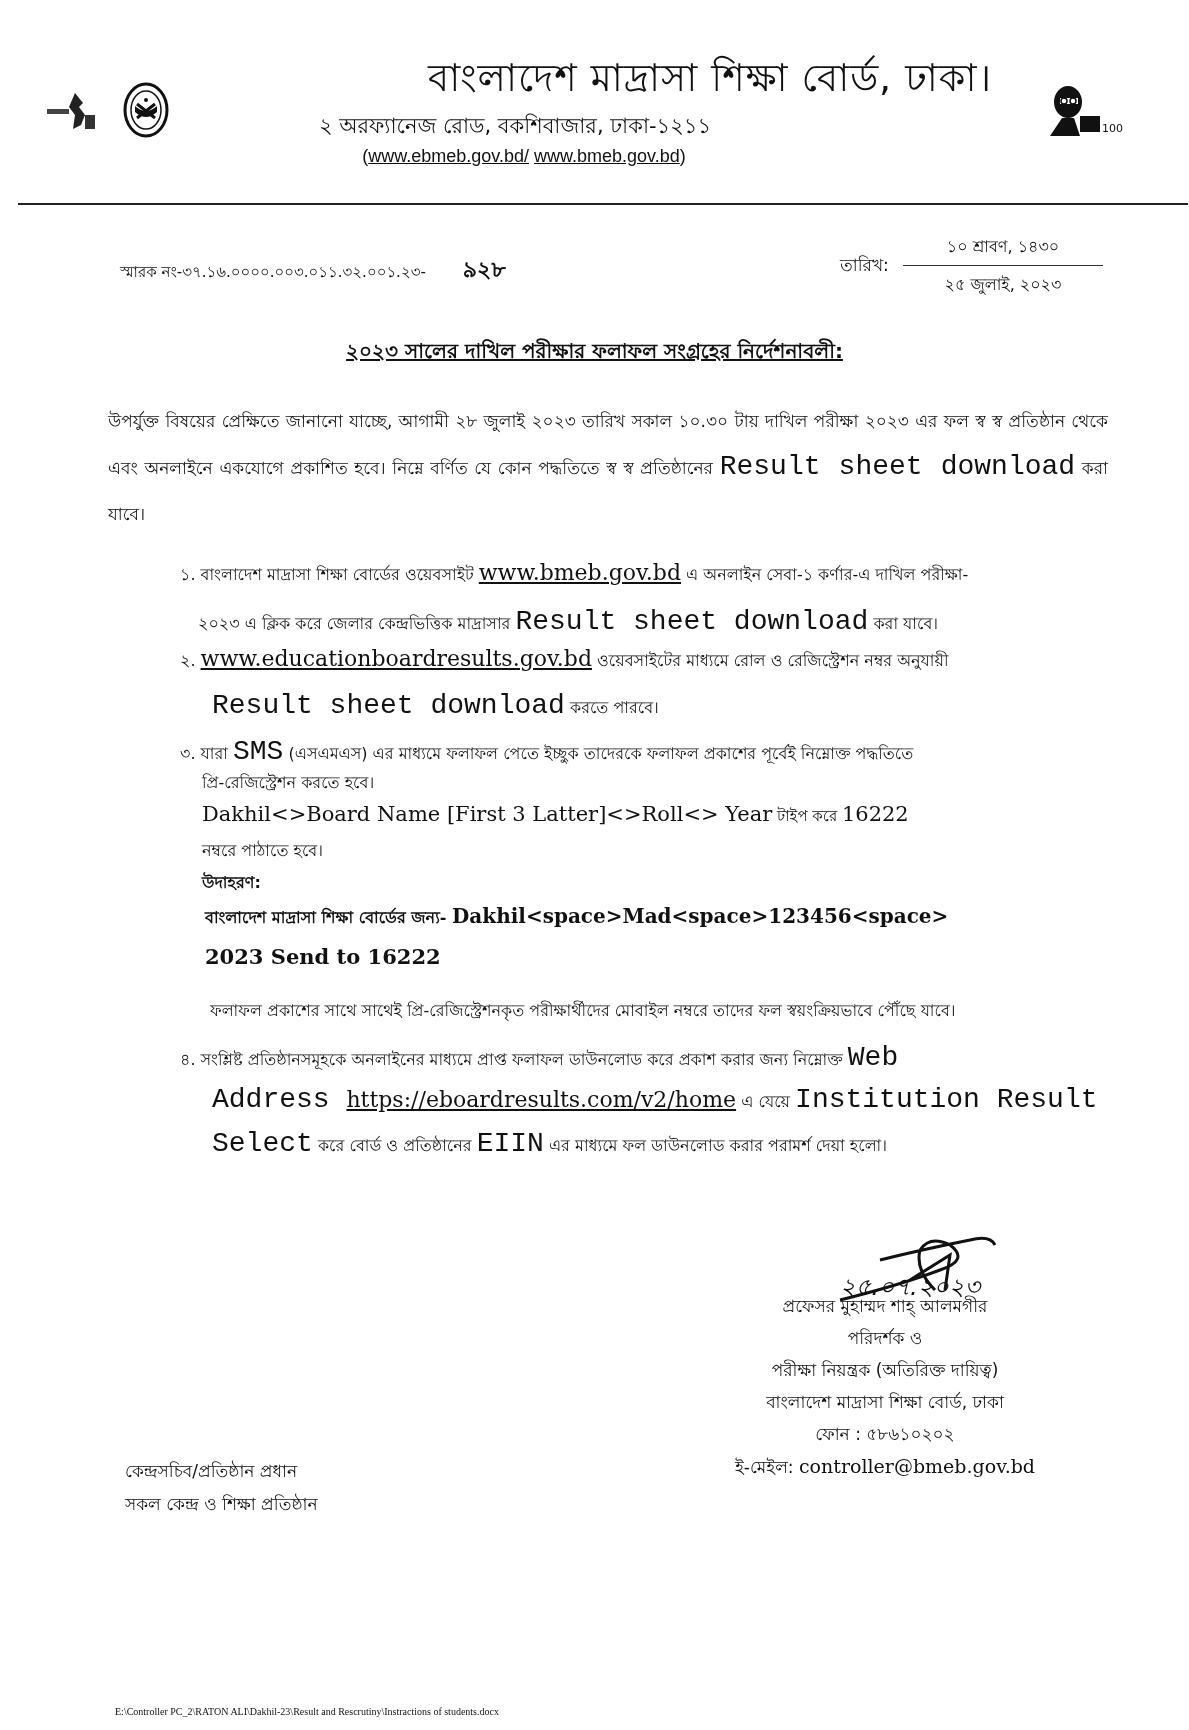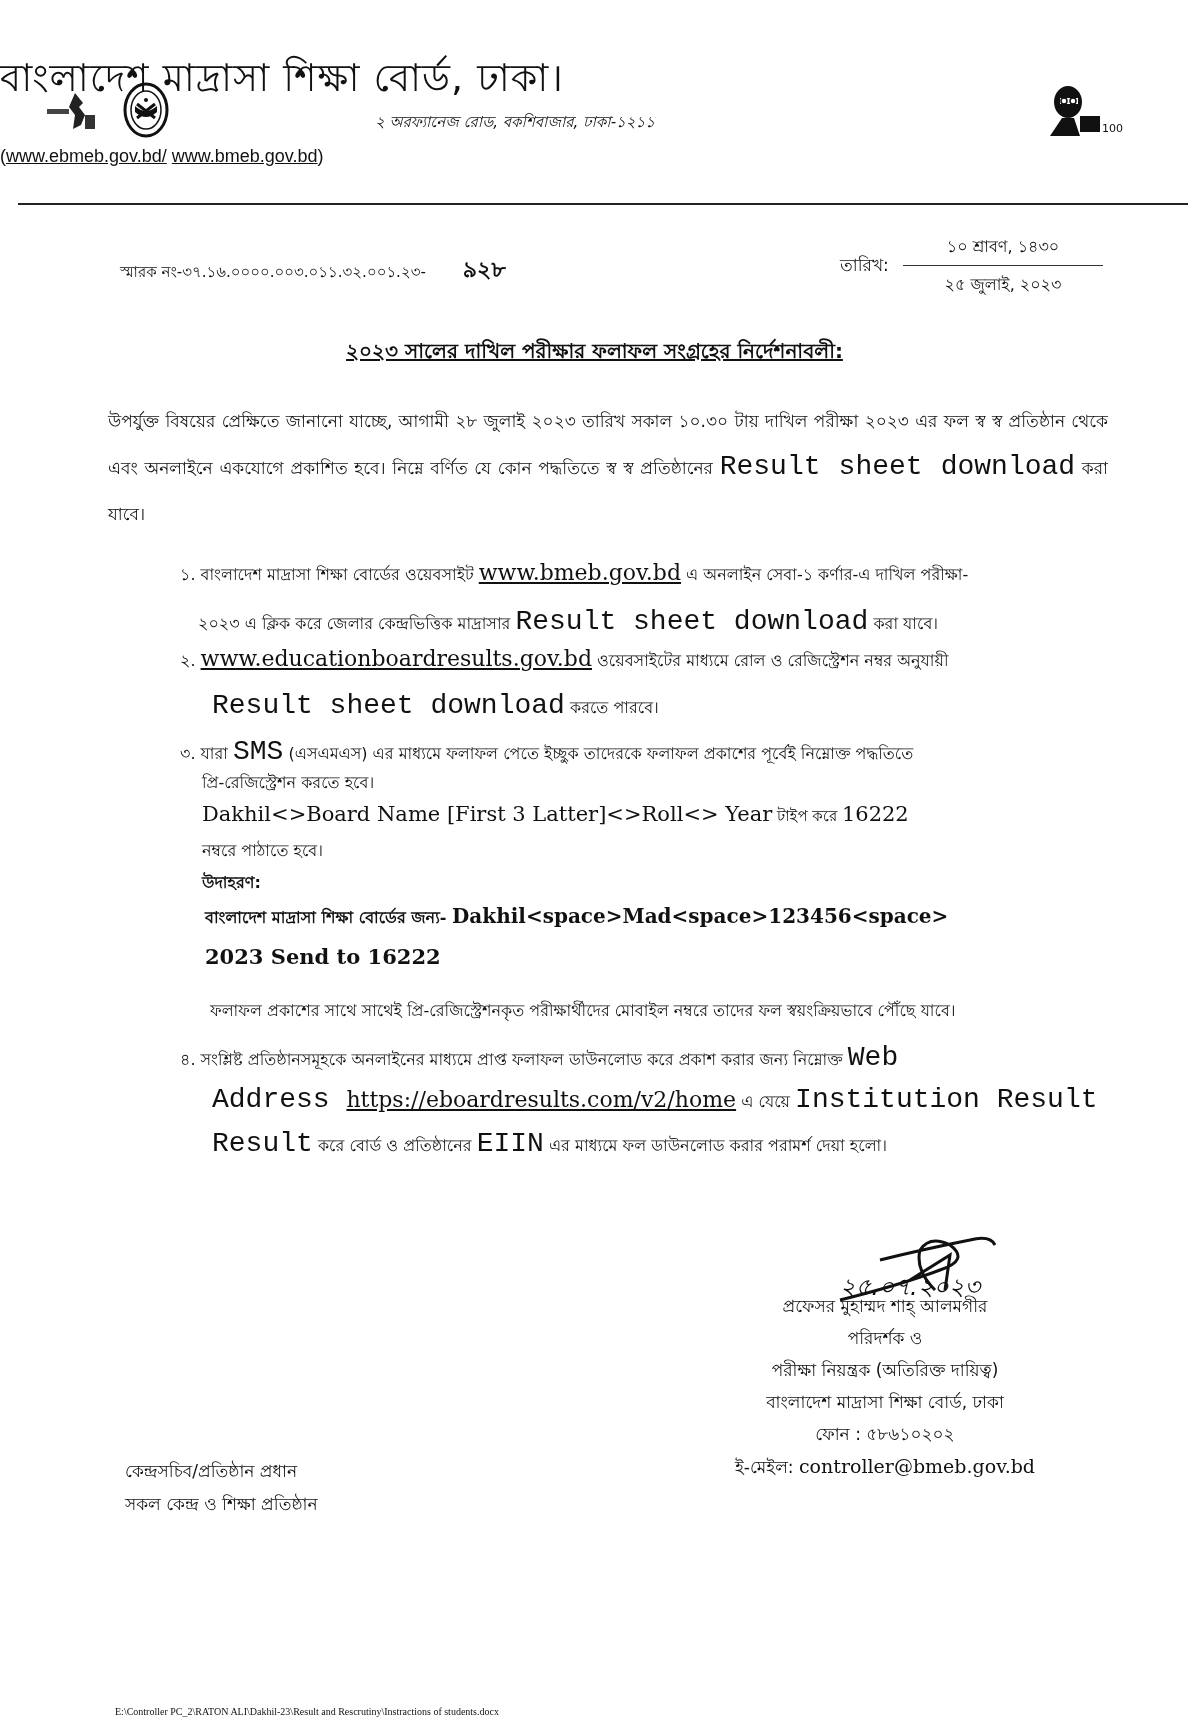--- a/index.html
+++ b/index.html
@@ -1,21 +1,21 @@
 <!DOCTYPE html>
 <html><head>
 <meta charset="utf-8">
 <style>
   html, body { margin:0; padding:0; background:#ffffff; }
   body { width:1189px; height:1730px; position:relative; overflow:hidden; color:#111; font-family:"DejaVu Sans", sans-serif; }
   .abs { position:absolute; }
   .bn { font-family:"DejaVu Sans", "Liberation Sans", sans-serif; }
-  .title { left:0; width:992px; top:48px; text-align:left; font-size:38px; letter-spacing:1px; }
-  .addr { left:0; width:1030px; top:110px; text-align:center; font-size:15px;font-style:italic; }
-  .web { left:0; width:1048px; top:146px; text-align:left; font-size:18px; font-family:"Liberation Sans", sans-serif; }
+  .title { left:0; width:992px; top:48px; text-align:right; font-size:38px; letter-spacing:1px; }
+  .addr { left:0; width:1030px; top:110px; text-align:center; font-size:21px; }
+  .web { left:0; width:1048px; top:146px; text-align:center; font-size:18px; font-family:"Liberation Sans", sans-serif; }
   .web a { color:#111; text-decoration:underline; }
   .rule { left:18px; width:1170px; top:203px; height:0; border-top:2px solid #222; }
   .memo { left:120px; top:252px; font-size:15px; }
   .memo b { font-size:22px;margin-left:37px; }
   .datelbl { left:840px; top:252px; font-size:17px; }
   .datebox { left:903px; top:234px; width:200px; text-align:center; font-size:16px; }
   .datebox .top { border-bottom:1.5px solid #333; padding-bottom:4px; }
   .datebox .bot { padding-top:6px; }
   .subject { left:0; width:1189px; top:336px; text-align:center; font-size:20px; font-weight:bold; text-decoration:underline; }
   .para { left:108px; width:1000px; top:398px; font-size:17px; line-height:46px; text-align:justify; }
@@ -126,21 +126,21 @@
 <div class="abs i3g">2023 Send to 16222</div>
 <div class="abs item i3h bn">ফলাফল প্রকাশের সাথে সাথেই প্রি-রেজিস্ট্রেশনকৃত পরীক্ষার্থীদের মোবাইল নম্বরে তাদের ফল স্বয়ংক্রিয়ভাবে পৌঁছে যাবে।</div>
 
 <div class="abs item i4a bn">
   <span>৪. সংশ্লিষ্ট প্রতিষ্ঠানসমূহকে অনলাইনের মাধ্যমে প্রাপ্ত ফলাফল ডাউনলোড করে প্রকাশ করার জন্য  নিম্নোক্ত </span><span class="en">Web</span>
 </div>
 <div class="abs item i4b bn">
   <span class="en">Address </span> <a class="link">https://eboardresults.com/v2/home</a><span> এ যেয়ে </span><span class="en">Institution Result</span>
 </div>
 <div class="abs item i4c bn">
-  <span class="en">Result</span><span> করে বোর্ড ও প্রতিষ্ঠানের </span><span class="en">EIIN</span><span> এর মাধ্যমে ফল ডাউনলোড করার পরামর্শ দেয়া হলো।</span>
+  <span class="en">Select</span><span> করে বোর্ড ও প্রতিষ্ঠানের </span><span class="en">EIIN</span><span> এর মাধ্যমে ফল ডাউনলোড করার পরামর্শ দেয়া হলো।</span>
 </div>
 
 <div class="abs sig">
   <svg width="220" height="80" viewBox="0 0 220 80">
     <path d="M20 70 Q80 55 120 40 Q150 30 130 15 Q110 5 100 20 Q95 40 115 60 M60 30 Q100 20 150 10 Q170 5 175 15 M90 50 L130 25 L125 60" fill="none" stroke="#111" stroke-width="3"></path>
   </svg>
 </div>
 <div class="abs" style="left:840px;top:1268px;font-size:24px;font-style:italic;">২৫.০৭.২০২৩</div>
 <div class="abs sigblock bn">
   <div>প্রফেসর মুহাম্মদ শাহ্ আলমগীর</div>

